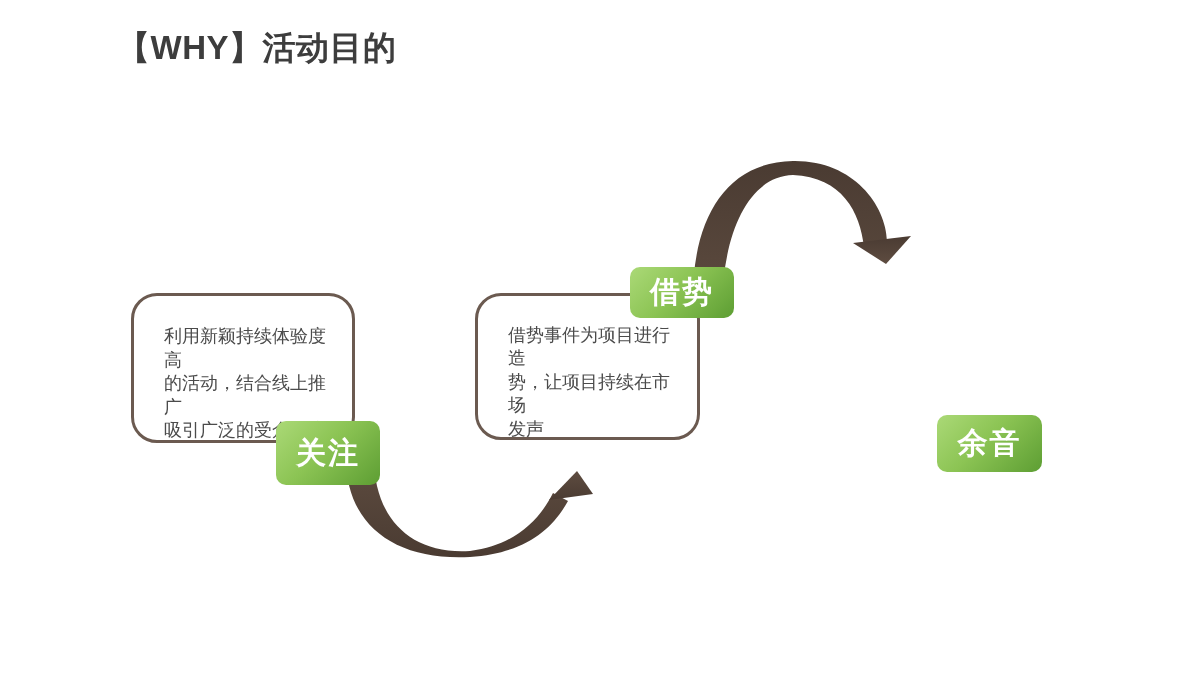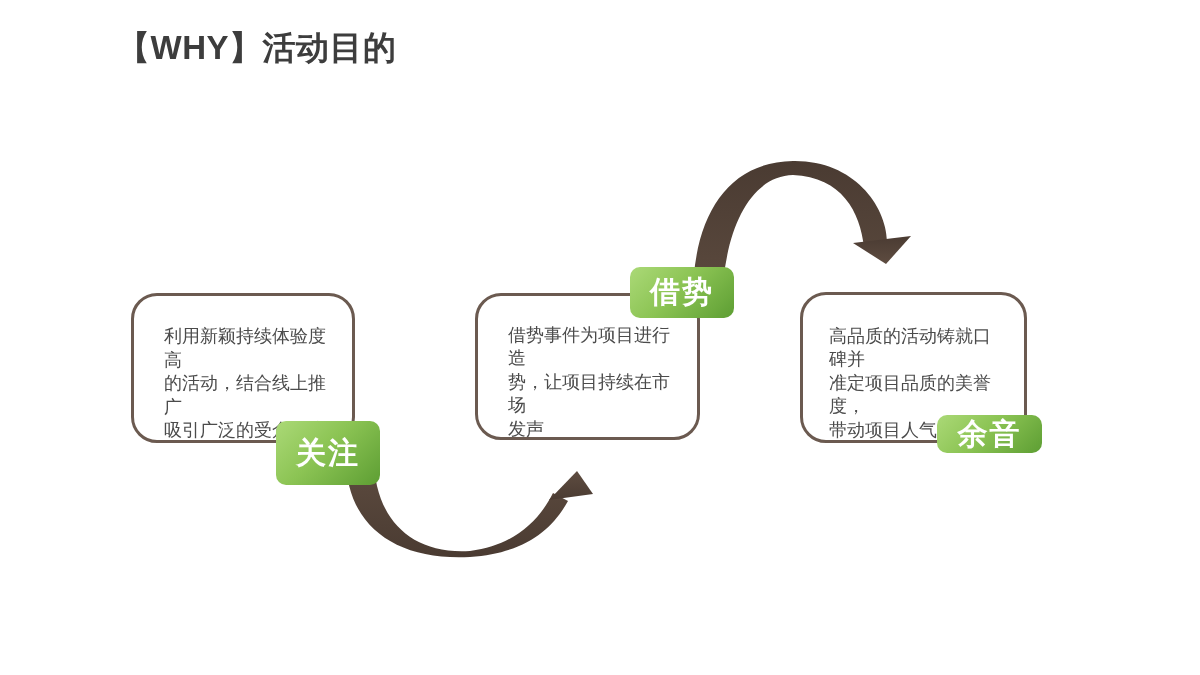--- a/index.html
+++ b/index.html
@@ -35,21 +35,21 @@
   .card3 .card-text { left:10px; }
   .badge {
     position:absolute; z-index:3;
     display:flex; align-items:center; justify-content:center;
     color:#ffffff; font-weight:bold; font-size:30px; letter-spacing:2px;
     border-radius:10px;
     background:linear-gradient(135deg,#abd977 0%, #8cc454 45%, #5d9e33 100%);
   }
   .badge1 { left:276px; top:421px; width:104px; height:64px; }
   .badge2 { left:630px; top:267px; width:104px; height:51px; }
-  .badge3 { left:937px; top:415px; width:105px; height:38px; }
+  .badge3 { left:937px; top:415px; width:105px; height:57px; }
 </style>
 </head>
 <body>
 
 <div class="slide">
 
   <div class="page-title">【WHY】活动目的</div>
 
   <svg class="arrows" viewBox="0 0 1200 675" xmlns="http://www.w3.org/2000/svg">
     <defs>
@@ -77,23 +77,18 @@
   <div class="card card1">
     <p class="card-text">利用新颖持续体验度高
 的活动，结合线上推广
 吸引广泛的受众关注</p>
   </div>
   <div class="card card2">
     <p class="card-text">借势事件为项目进行造
 势，让项目持续在市场
 发声</p>
   </div>
-  <div class="card card3">
-    <p class="card-text">高品质的活动铸就口碑并
-准定项目品质的美誉度，
-带动项目人气</p>
-  </div>
 
   <div class="badge badge1">关注</div>
   <div class="badge badge2">借势</div>
   <div class="badge badge3">余音</div>
 
 </div>
 
 </body></html>

